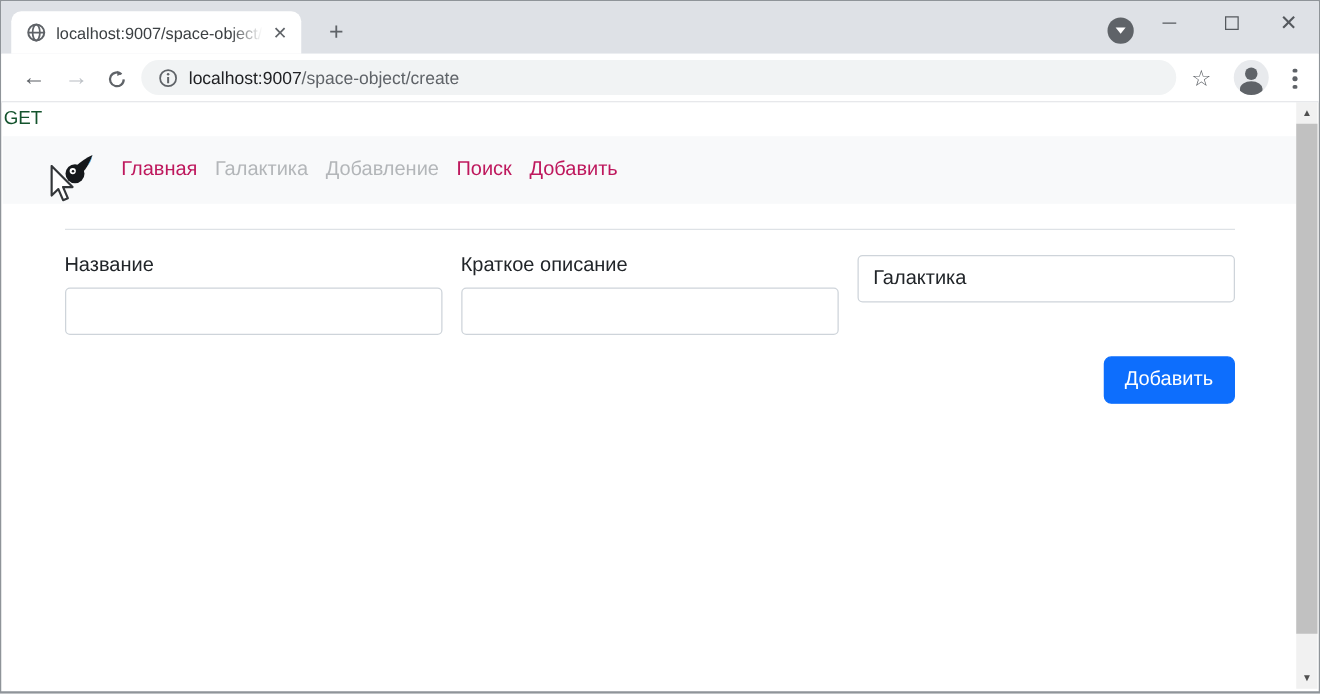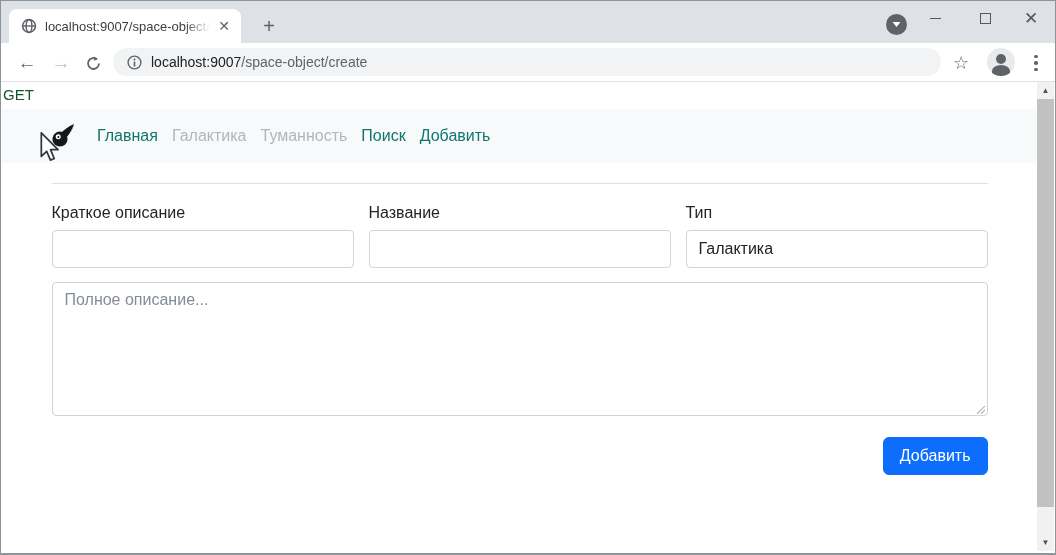--- a/index.html
+++ b/index.html
@@ -46,21 +46,21 @@
   .menu-dots { position: absolute; left: 1024px; top: 7px; width: 22px; height: 26px; display: flex; flex-direction: column;
                align-items: center; justify-content: center; gap: 3px; }
   .menu-dots i { width: 3.4px; height: 3.4px; border-radius: 50%; background: #5f6368; }
 
   
   .page { position: absolute; top: 81px; left: 1px; right: 18px; bottom: 2px; background: #fff; overflow: hidden; }
   .get-text { font-size: 15px; color: #14532d; margin: 4px 0 3px 1px; height: 20px; }
 
   .navbar { height: 54px; background: #f8f9fa; display: flex; align-items: center; padding-left: 48px; }
   .navbar-logo { width: 26px; height: 26px; margin-right: 21px; }
-  .nav-link { font-size: 16px; color: #0f766e; margin-right: 14px; text-decoration: none; cursor: default; }
+  .nav-link { font-size: 16px; color: #be185d; margin-right: 14px; text-decoration: none; cursor: default; }
   .nav-link.muted { color: #b3b6b9; }
 
   .container { width: 936px; margin: 0 auto; }
   .page-heading { margin-top: 22px; font-size: 33px; font-weight: 600; color: #212529; letter-spacing: -0.2px; }
   .rule { border: 0; border-top: 1px solid #dee2e6; margin-top: 20px; }
 
   .fields-row { display: grid; grid-template-columns: 1fr 1fr 1fr; gap: 15px; margin-top: 20px; }
   .field label { display: block; font-size: 16px; color: #212529; margin-bottom: 8px; }
   .text-input { width: 100%; height: 38px; border: 1px solid #ced4da; border-radius: 4px; padding: 0 12px;
                 font-size: 16px; color: #212529; outline: none; background: #fff; font-family: inherit; }
@@ -151,50 +151,42 @@
     <div class="navbar">
       <svg class="navbar-logo" viewBox="0 0 26 26">
         <path d="M24 1 C19 3.2 14.5 6.2 10.5 10.2 L15.5 15.5 C19.5 11.5 22.3 6.5 24 1 Z" fill="#15181b"></path>
         <path d="M24 1 C22.8 4.6 21.4 7.4 19.6 10 L22 7 C23 5 23.7 3 24 1 Z" fill="#2f9bdc"></path>
         <circle cx="10" cy="16" r="7.6" fill="#15181b"></circle>
         <circle cx="8.2" cy="13.8" r="2.5" fill="#ffffff"></circle>
         <circle cx="8.4" cy="14" r="1" fill="#15181b"></circle>
       </svg>
       <a class="nav-link">Главная</a>
       <a class="nav-link muted">Галактика</a>
-      <a class="nav-link muted">Туманность</a>
+      <a class="nav-link muted">Добавление</a>
       <a class="nav-link">Поиск</a>
       <a class="nav-link">Добавить</a>
     </div>
 
     <div class="container">
       <hr class="rule">
 
       <div class="fields-row">
+        <div class="field">
+          <label>Название</label>
+          <input class="text-input" type="text" value="" style="">
+        </div>
         <div class="field">
           <label>Краткое описание</label>
           <input class="text-input" type="text" value="" style="">
         </div>
         <div class="field">
-          <label>Название</label>
-          <input class="text-input" type="text" value="" style="">
-        </div>
-        <div class="field">
-          <label>Тип</label>
           <div class="select-box">Галактика</div>
         </div>
       </div>
 
-      <div class="desc-wrap">
-        <textarea class="desc-area" placeholder="Полное описание..." style=""></textarea>
-        <svg class="resize-grip" width="10" height="10" viewBox="0 0 10 10">
-          <line x1="2" y1="10" x2="10" y2="2" stroke="#b4b8bc" stroke-width="1.2"></line>
-          <line x1="6" y1="10" x2="10" y2="6" stroke="#b4b8bc" stroke-width="1.2"></line>
-        </svg>
-      </div>
 
       <div class="actions">
         <button class="btn-primary">Добавить</button>
       </div>
     </div>
   </div>
 
   <div class="scrollbar">
     <div class="sb-btn sb-up">▲</div>
     <div class="sb-thumb"></div>

